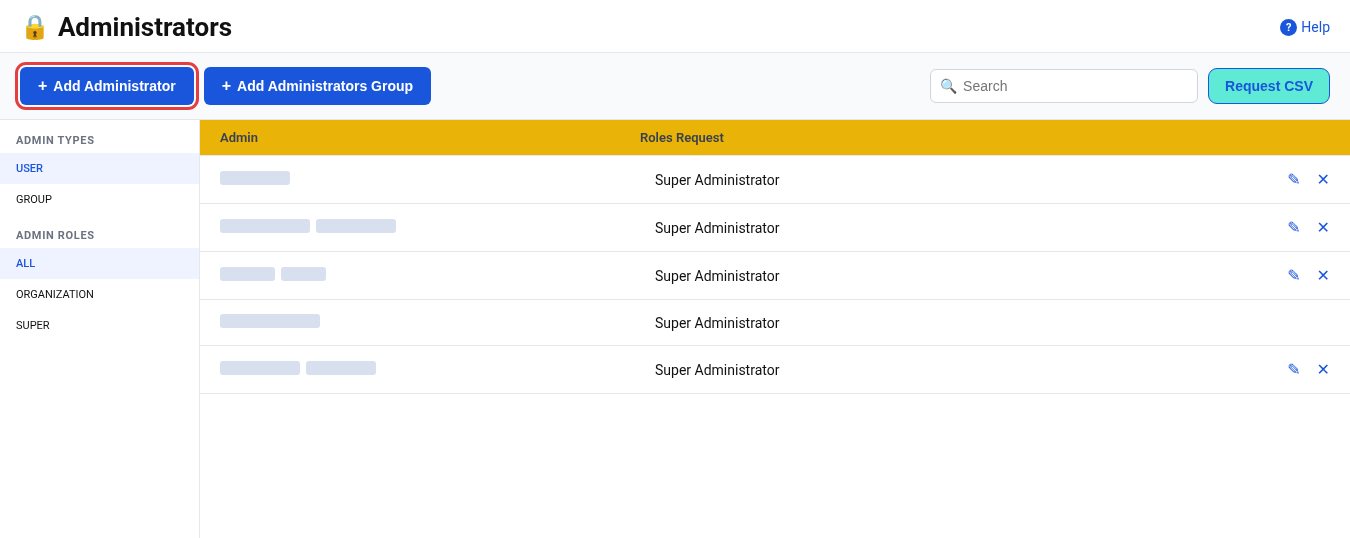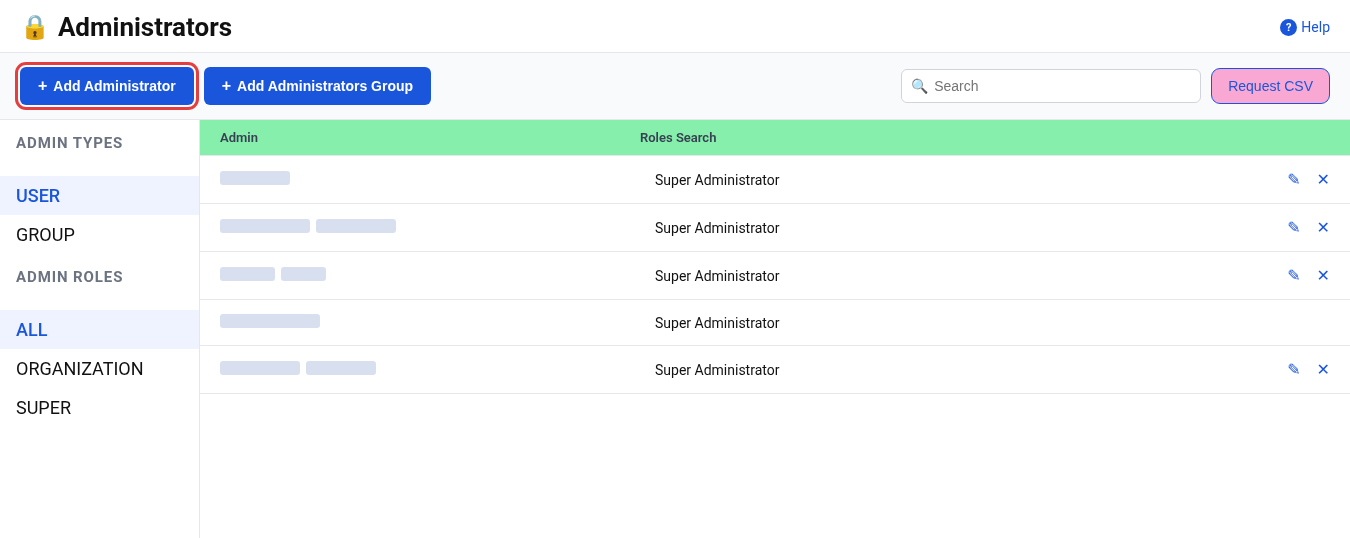--- a/index.html
+++ b/index.html
@@ -88,63 +88,63 @@
       left: 10px;
       color: #9ca3af;
       font-size: 14px;
     }
 
     .search-input {
       border: 1px solid #d1d5db;
       border-radius: 6px;
       padding: 8px 12px 8px 32px;
       font-size: 14px;
-      width: 300px;
+      width: 268px;
       color: #374151;
       background: #fff;
       outline: none;
     }
 
     .btn-csv {
-      background: #f9a8d4;
+      background: #5eead4;
       color: #1a56db;
       border: 1.5px solid #1a56db;
       border-radius: 9px;
       padding: 9px 16px;
       font-size: 14px;
-      font-weight: 400;
+      font-weight: 700;
       cursor: pointer;
       white-space: nowrap;
     }
 
     .content-area {
       display: flex;
       height: calc(538px - 52px - 60px);
     }
 
     .sidebar {
       width: 200px;
       border-right: 1px solid #e5e7eb;
       padding: 0;
       flex-shrink: 0;
       overflow-y: auto;
     }
 
     .sidebar-section-label {
-      font-size: 15px;
+      font-size: 11px;
       font-weight: 700;
       color: #6b7280;
       letter-spacing: 0.06em;
-      padding: 14px 16px 24px 16px;
+      padding: 14px 16px 6px 16px;
       text-transform: uppercase;
     }
 
     .sidebar-item {
       padding: 9px 16px;
-      font-size: 18px;
+      font-size: 11px;
       color: #111;
       cursor: pointer;
       border-radius: 0;
       user-select: none;
     }
 
     .sidebar-item.active {
       background: #eff3ff;
       color: #1a56db;
       font-weight: 500;
@@ -153,21 +153,21 @@
     .main-content {
       flex: 1;
       overflow-y: auto;
     }
 
     .table-header-row {
       display: flex;
       align-items: center;
       padding: 10px 20px;
       border-bottom: 1px solid #e5e7eb;
-      background: #86efac;
+      background: #eab308;
     }
 
     .col-admin {
       width: 420px;
       font-size: 13px;
       font-weight: 600;
       color: #374151;
     }
 
     .col-roles {
@@ -270,21 +270,21 @@
     <div class="sidebar-section-label">ADMIN ROLES</div>
     <div class="sidebar-item active">ALL</div>
     <div class="sidebar-item">ORGANIZATION</div>
     <div class="sidebar-item">SUPER</div>
   </div>
 
   <div class="main-content">
 
     <div class="table-header-row">
       <div class="col-admin">Admin</div>
-      <div class="col-roles">Roles Search</div>
+      <div class="col-roles">Roles Request</div>
       <div class="col-actions"></div>
     </div>
 
     <div class="table-row">
       <div class="col-admin">
         <span class="admin-name-blur">
           <span class="blur-block" style="width:70px;"></span>
         </span>
       </div>
       <div class="col-roles-cell">Super Administrator</div>

